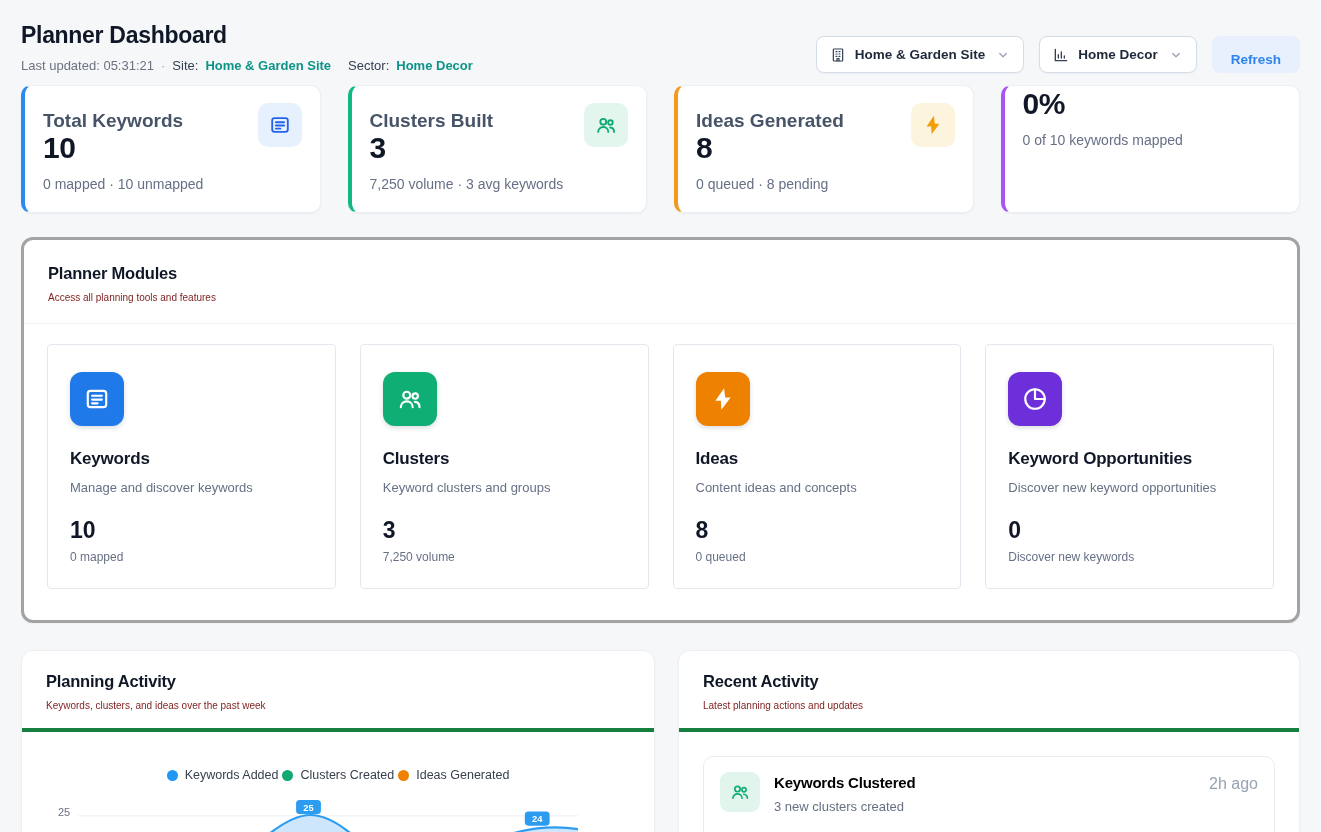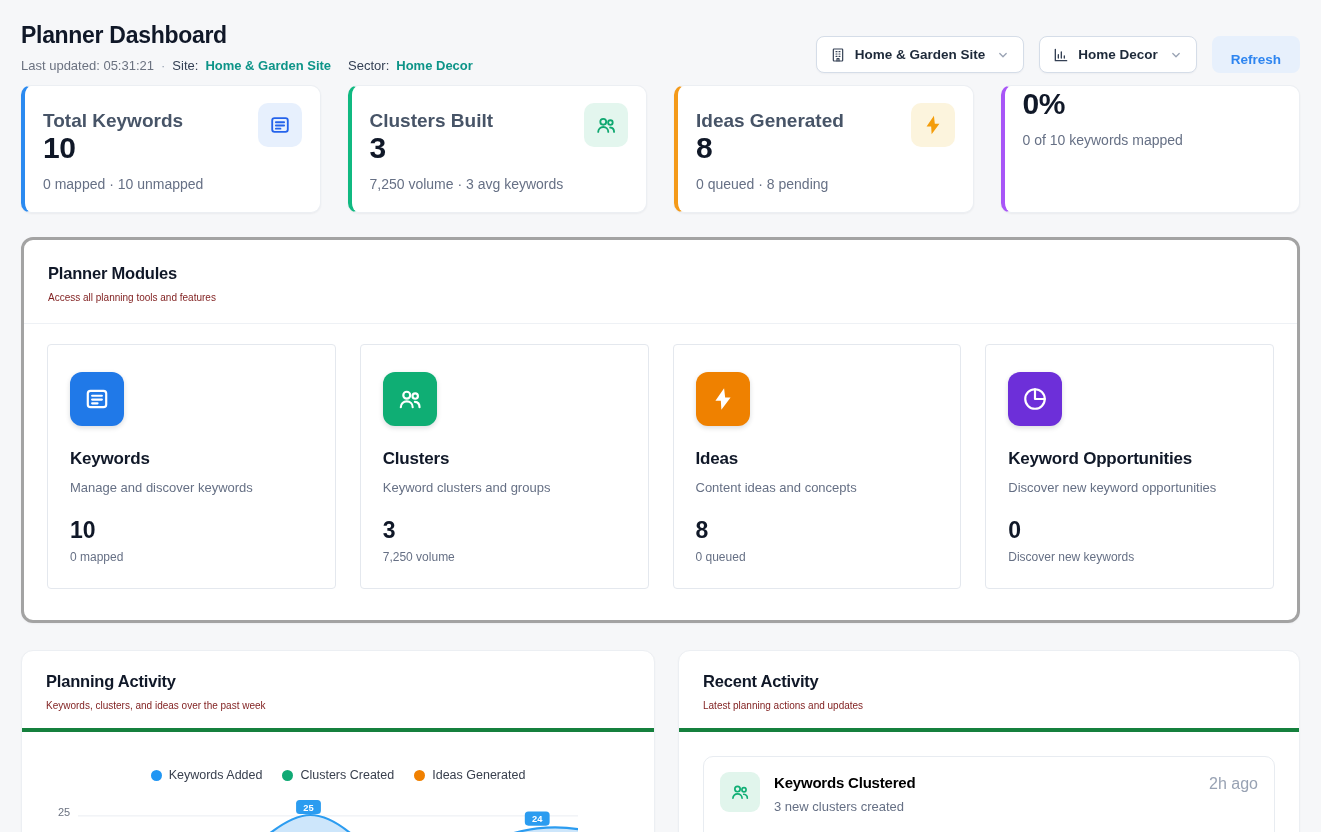--- a/index.html
+++ b/index.html
@@ -89,21 +89,21 @@
   .module-sub { font-size: 12px; color: #667085; margin-top: 8px; }
 
   
   .bottom-row { display: grid; grid-template-columns: 634px 1fr; gap: 23px; margin-top: 27px; }
   .panel {
     background: #fff; border: 1px solid #eceff3; border-radius: 12px; height: 420px;
     box-shadow: 0 1px 2px rgba(16,24,40,.04);
   }
   .panel-header { padding: 21px 24px 17px; border-bottom: 4px solid #15803d; }
 
-  .legend { display: flex; justify-content: center; gap: 20px; margin-top: 36px; font-size: 12.5px; color: #39404e; }
+  .legend { display: flex; justify-content: center; gap: 4px; margin-top: 36px; font-size: 12.5px; color: #39404e; }
   .legend-item { display: flex; align-items: center; gap: 7px; }
   .dot { width: 11px; height: 11px; border-radius: 50%; display: inline-block; }
   .dot-blue { background: #2196f3; }
   .dot-green { background: #10a974; }
   .dot-orange { background: #f08000; }
 
   .chart-row { position: relative; margin-top: 3px; height: 140px; }
   .axis-tick { position: absolute; left: 36px; top: 21px; font-size: 11px; color: #6b7280; }
   .chart-svg { position: absolute; left: 56px; top: 0; width: 500px; height: 60px; display: block; }
   .badge-text { font-size: 10.5px; font-weight: 700; fill: #fff; text-anchor: middle; font-family: "Liberation Sans", sans-serif; }

